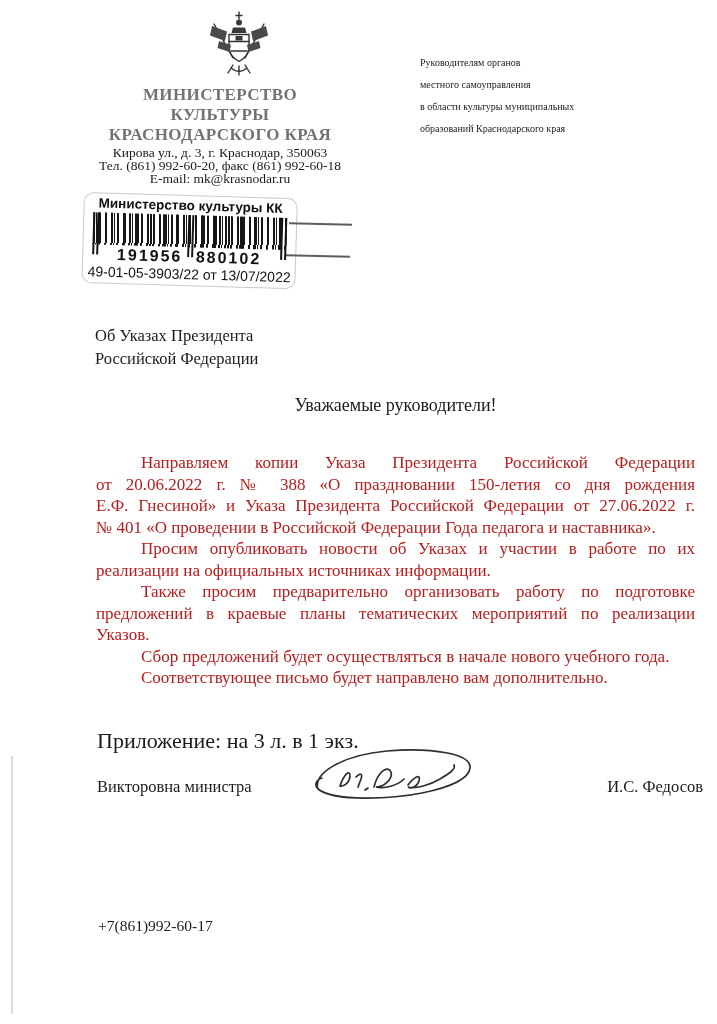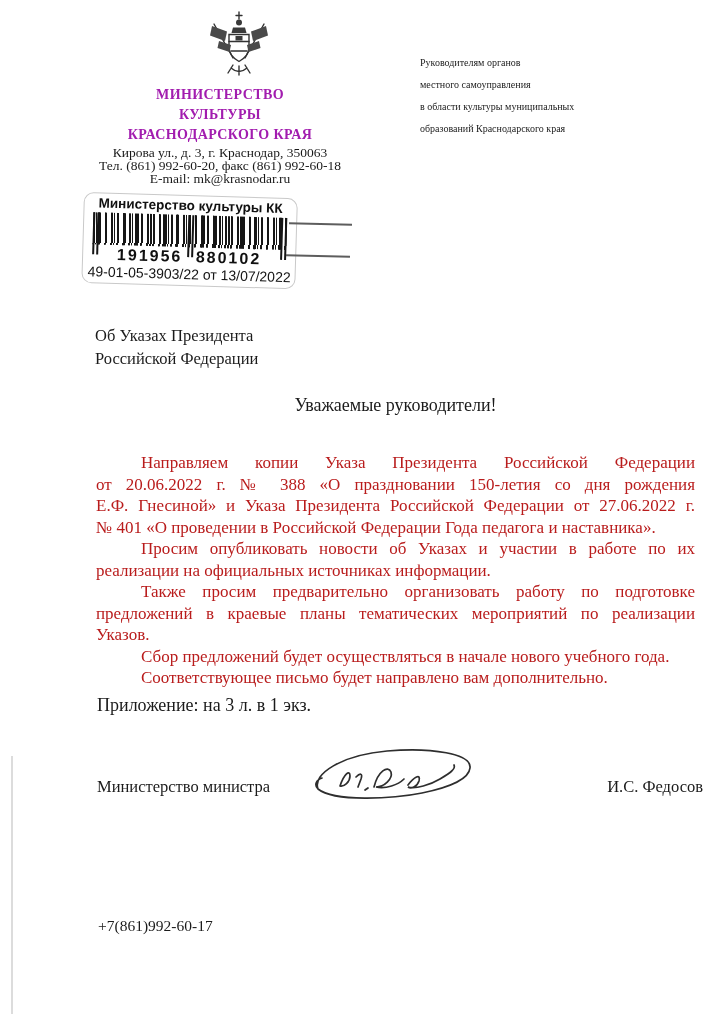--- a/index.html
+++ b/index.html
@@ -8,22 +8,22 @@
     width:717px;height:1024px;
     background:#ffffff;
     font-family:"Liberation Serif",serif;
     color:#1e1e1e;
     overflow:hidden;
   }
   
   .crest{position:absolute;left:207px;top:11px;width:64px;height:72px;}
   .org{
     position:absolute;left:65px;top:85px;width:310px;
-    text-align:center;font-weight:bold;font-size:14px;line-height:20px;
-    letter-spacing:.4px;color:#a21caf;
+    text-align:center;font-weight:bold;font-size:17px;line-height:20px;
+    letter-spacing:.4px;color:#737373;
   }
   .addr{
     position:absolute;left:60px;top:146px;width:320px;
     text-align:center;font-size:13.5px;line-height:13px;color:#1a1a1a;
   }
   
   .sticker{
     position:absolute;left:84px;top:192px;width:202px;
     transform:rotate(1.7deg);transform-origin:left top;
     border:1px solid #c9c9c9;border-radius:10px;
@@ -73,21 +73,21 @@
   }
   
   .salutation{
     position:absolute;left:96px;top:395px;width:599px;
     text-align:center;font-size:18px;color:#1b1b1b;
   }
   .body-text{position:absolute;left:96px;top:452px;width:599px;font-size:17px;color:#b91c1c;}
   .bl{height:21.5px;line-height:21.5px;overflow:hidden;}
   .ind{text-indent:45px;}
   .jl{text-align:justify;text-align-last:justify;}
-  .attachment{position:absolute;left:97px;top:695px;font-size:18px;color:#1b1b1b;}
+  .attachment{position:absolute;left:97px;top:728px;font-size:22px;color:#1b1b1b;}
   
   .sign-position{position:absolute;left:97px;top:777px;font-size:16.5px;color:#1b1b1b;}
   .sign-name{position:absolute;left:555px;top:777px;width:148px;text-align:right;font-size:16.5px;color:#1b1b1b;}
   .sign-script{position:absolute;left:302px;top:742px;width:185px;height:72px;}
   
   .footer{position:absolute;left:98px;top:915px;font-size:15.5px;line-height:22px;color:#1b1b1b;}
   
   .scan-line{position:absolute;left:11px;top:756px;width:2px;height:258px;background:#dcdcdc;}
 </style>
 </head>
@@ -166,21 +166,21 @@
     <div class="bl">реализации на официальных источниках информации.</div>
     <div class="bl ind jl">Также просим предварительно организовать работу по подготовке</div>
     <div class="bl jl">предложений в краевые планы тематических мероприятий по реализации</div>
     <div class="bl">Указов.</div>
     <div class="bl ind">Сбор предложений будет осуществляться в начале нового учебного года.</div>
     <div class="bl ind">Соответствующее письмо будет направлено вам дополнительно.</div>
   </div>
 
   <div class="attachment">Приложение: на 3 л. в 1 экз.</div>
 
-  <div class="sign-position">Министерство министра</div>
+  <div class="sign-position">Викторовна министра</div>
 
   <svg class="sign-script" viewBox="0 0 185 72" fill="none" stroke="#2e2e2e" stroke-width="1.7" stroke-linecap="round">
     <path d="M16 47C10 32 40 13 85 9C130 5 170 12 168 26C167 36 150 45 120 51C90 57 32 60 16 47C12 43 14 38 20 36"></path>
     <path d="M38 44C42 32 48 27 48 34C48 40 42 45 38 44"></path>
     <path d="M54 35C58 31 61 31 59 37L56 45"></path>
     <path d="M63 48l3 -2"></path>
     <path d="M72 45C76 29 86 23 89 30C91 37 82 45 74 45C84 47 96 43 102 37"></path>
     <path d="M106 43C112 35 119 31 117 39C115 45 109 47 106 45C114 47 128 43 138 37C148 31 154 27 152 23"></path>
   </svg>
 

